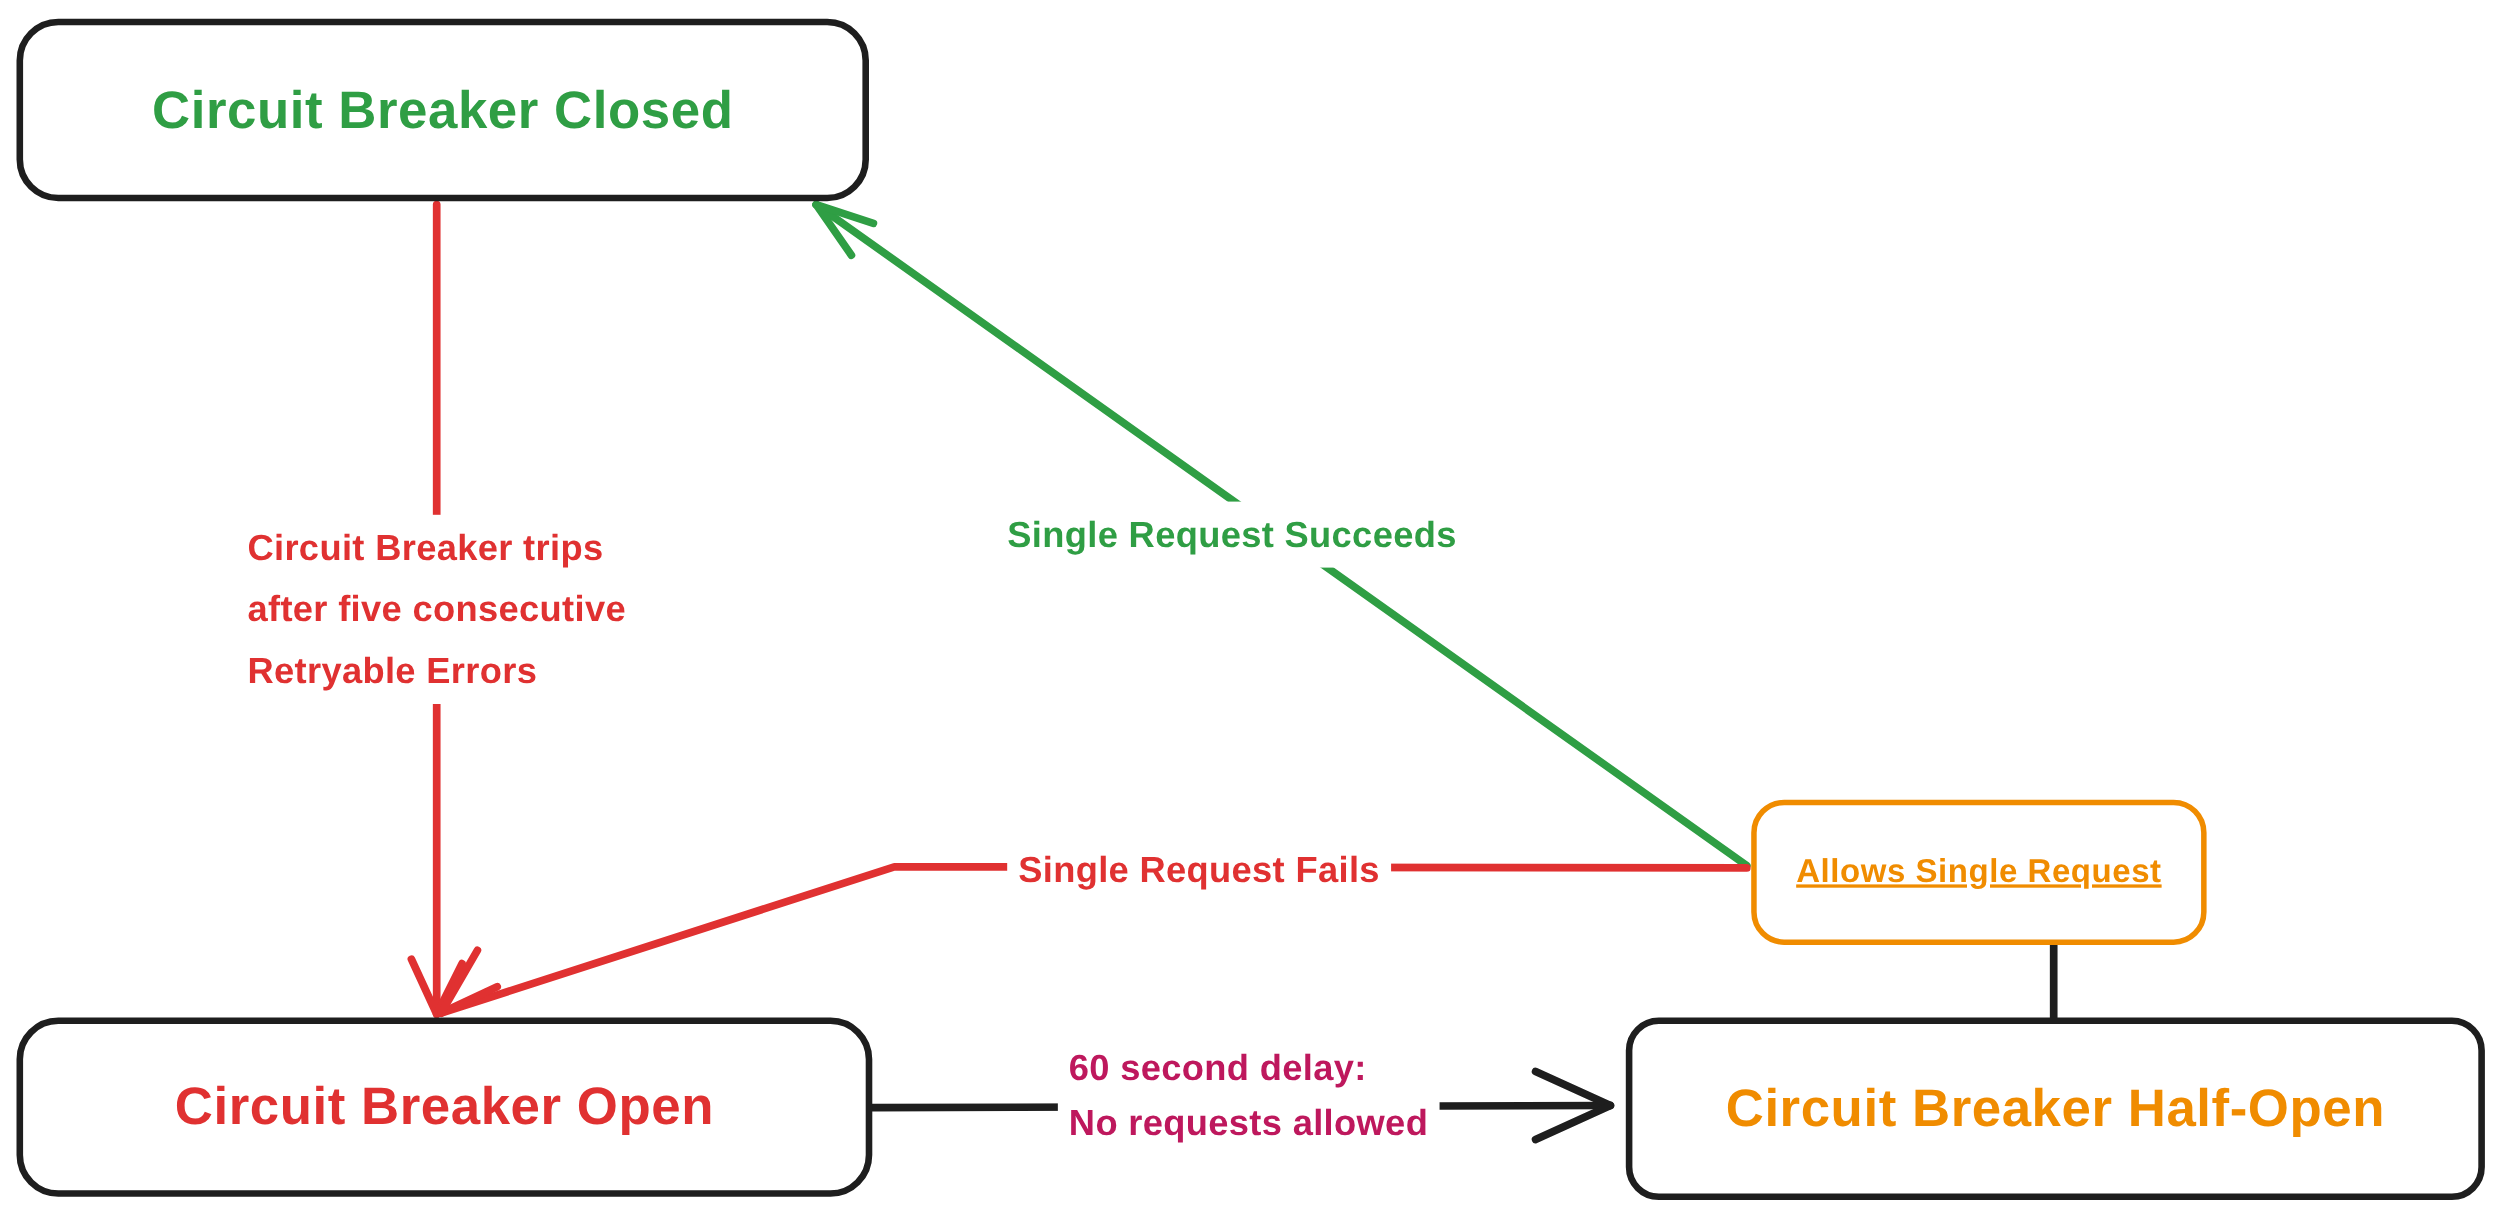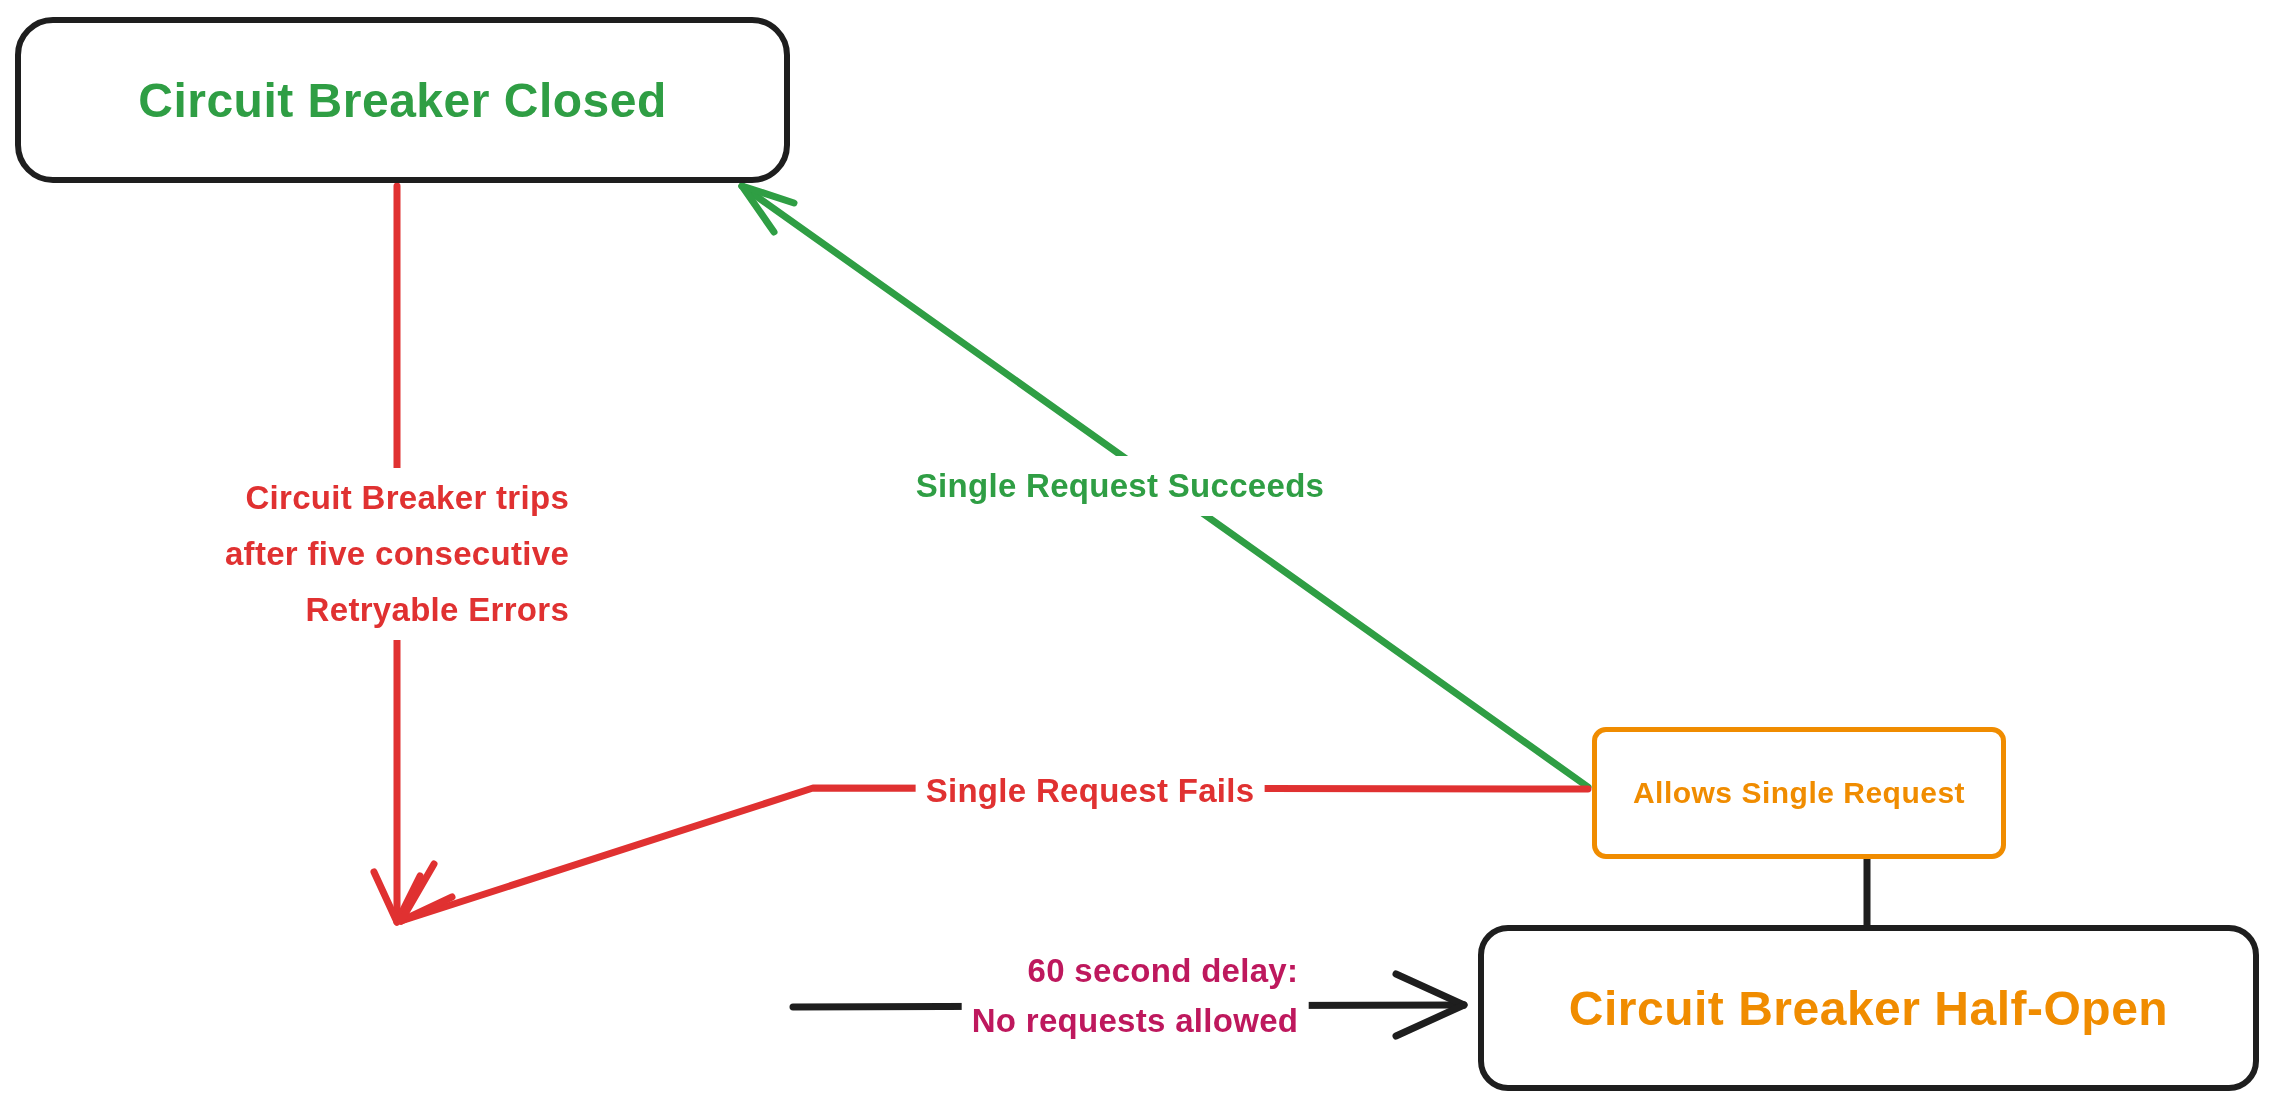--- a/index.html
+++ b/index.html
@@ -48,34 +48,35 @@
   }
   .node-half-open {
     left: 1478px; top: 925px; width: 781px; height: 166px;
     border-radius: 30px;
     color: #f08c00;
     font-size: 48px;
   }
   .node-allows {
     left: 1592px; top: 727px; width: 414px; height: 132px;
     border: 5px solid #f08c00;
-    border-radius: 14px;
+    border-radius: 30px;
     color: #f08c00;
     font-size: 30px;
+    text-decoration: underline;
   }
 
   .edge-label {
     position: absolute;
     transform: translateX(-50%);
     background: #ffffff;
     padding: 2px 10px;
     font-size: 33px;
     font-weight: 700;
     line-height: 1.7;
-    text-align: right;
+    text-align: left;
     white-space: pre-line;
     z-index: 3;
     letter-spacing: 0.3px;
   }
   .label-trips    { left: 397px;  top: 468px; color: #e03131; }
   .label-succeeds { left: 1120px; top: 456px; color: #2f9e44; }
   .label-fails    { left: 1090px; top: 761px; color: #e03131; }
   .label-delay    { left: 1135px; top: 944px; color: #be185d; line-height: 1.5; }
 </style>
 </head>
@@ -111,20 +112,23 @@
 
     <g stroke="#1e1e1e" stroke-width="7">
       <path d="M 1867 858 L 1867 925"></path>
     </g>
   </svg>
 
   <div class="node node-black node-closed">
     <span>Circuit Breaker Closed</span>
   </div>
 
+  <div class="node node-black node-open">
+    <span>Circuit Breaker Open</span>
+  </div>
 
   <div class="node node-black node-half-open">
     <span>Circuit Breaker Half-Open</span>
   </div>
 
   <div class="node node-allows">
     <span>Allows Single Request</span>
   </div>
 
   <div class="edge-label label-trips">Circuit Breaker trips

